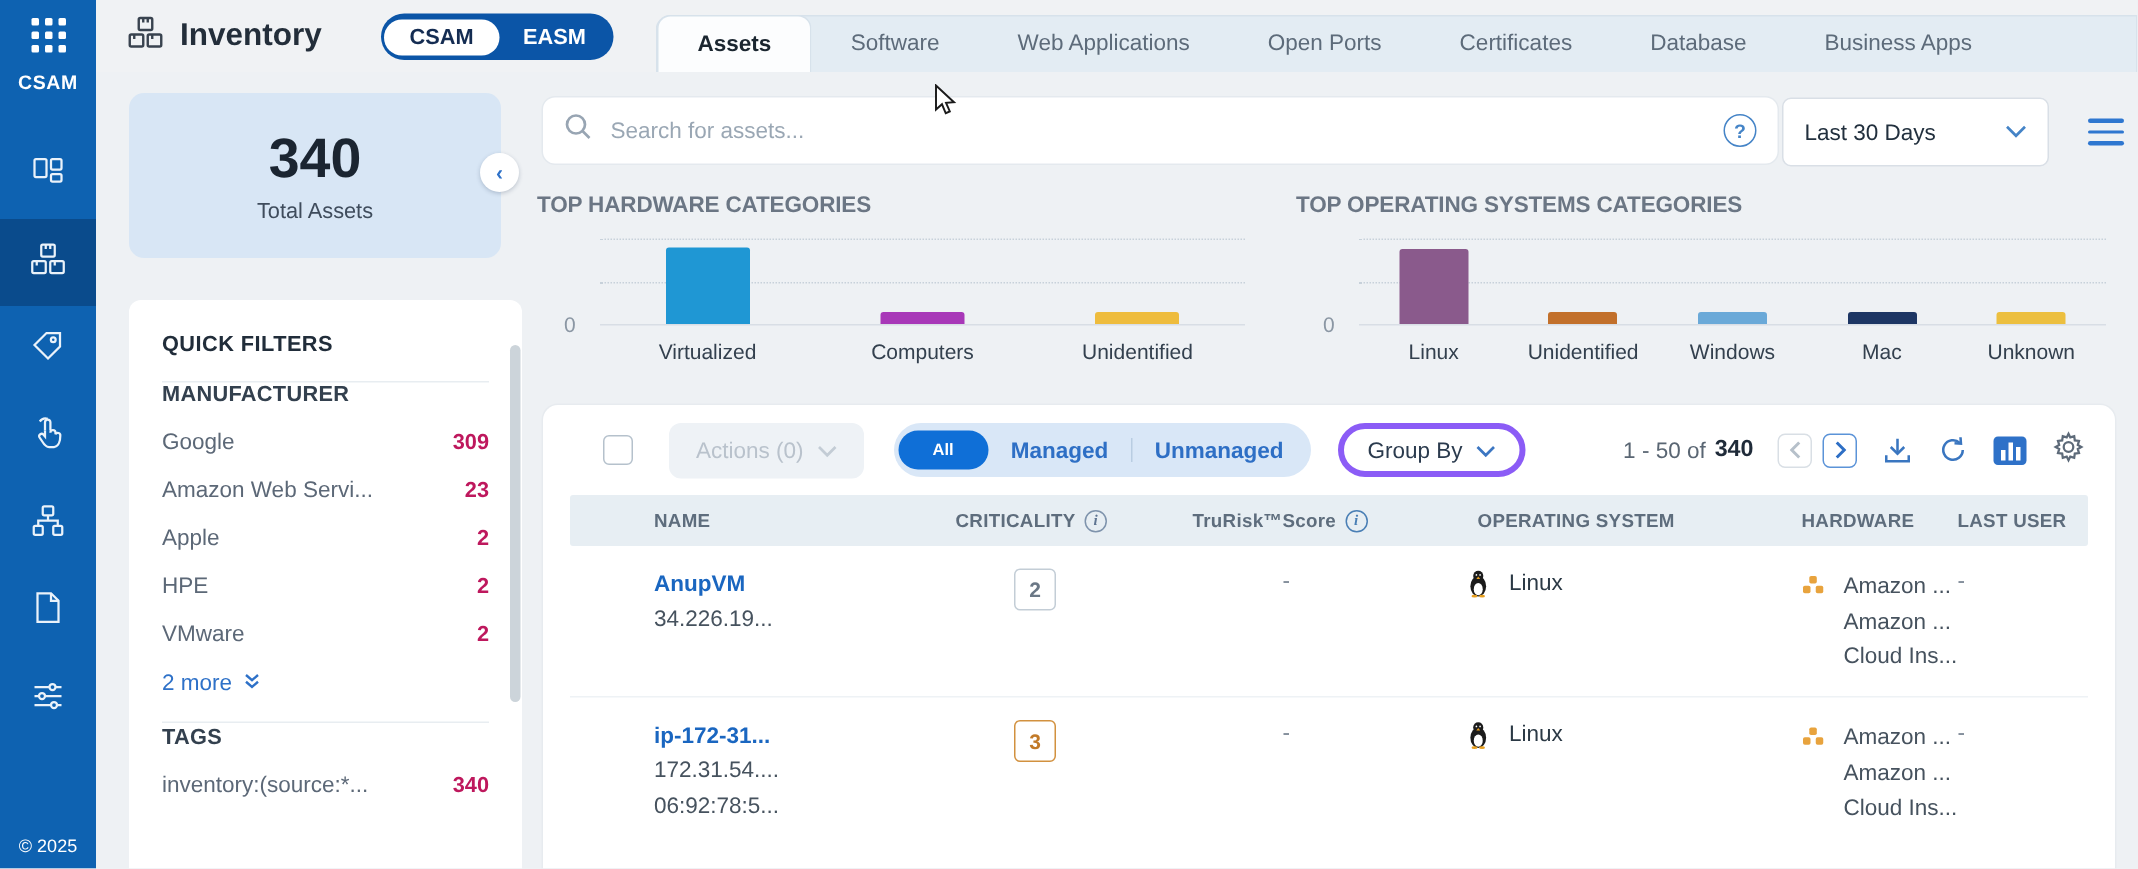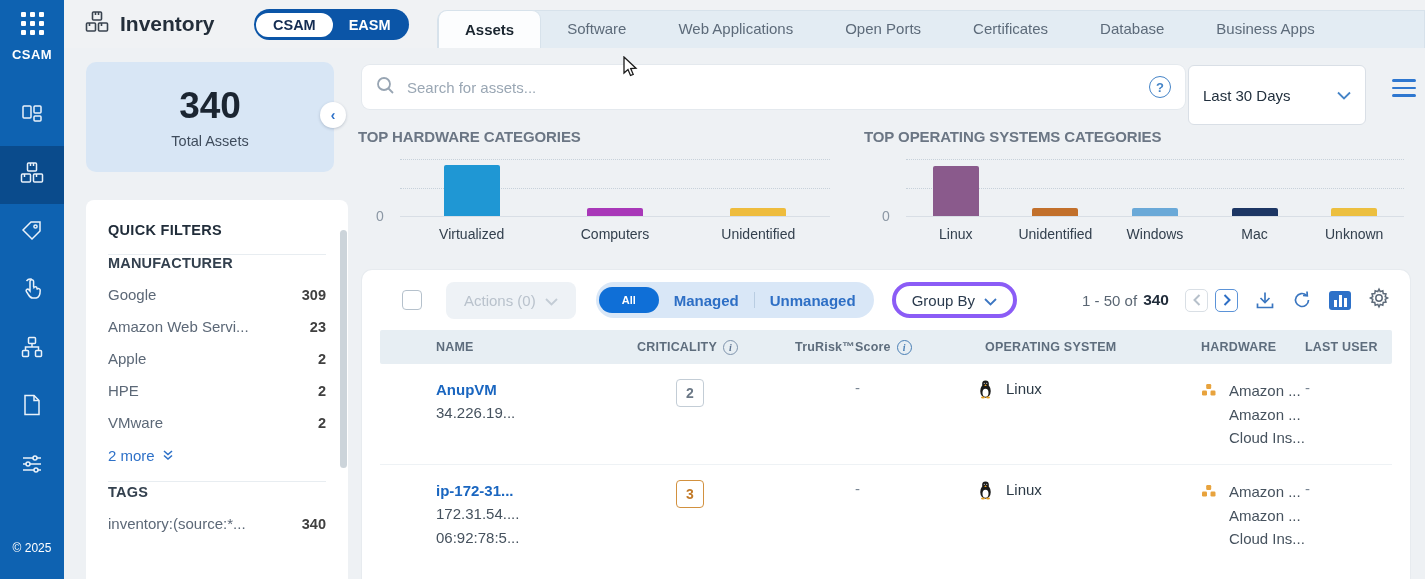--- a/index.html
+++ b/index.html
@@ -14,21 +14,21 @@
   
   .sidebar { position:absolute; left:0; top:0; width:64px; height:100%;
     background:#0e62b1; display:flex; flex-direction:column; align-items:center; z-index:5;}
   .apps-grid { margin-top:12px; display:grid; grid-template-columns:repeat(3,5px); gap:4px; cursor:pointer;}
   .apps-grid span { width:5px; height:5px; background:#fff; border-radius:1px; display:block;}
   .product-label { color:#fff; font-weight:bold; font-size:13px; letter-spacing:.4px; margin-top:12px;}
   .nav { margin-top:26px; width:100%; display:flex; flex-direction:column; }
   .nav-item { width:64px; height:58px; display:flex; align-items:center; justify-content:center; cursor:pointer;}
   .nav-item.active { background:#0a4b8c; }
   .nav-item svg { stroke:#eaf2fa; fill:none; stroke-width:1.5; }
-  .copyright { margin-top:auto; color:#ffffff; font-size:12px; padding-bottom:24px;}
+  .copyright { margin-top:auto; color:#ffffff; font-size:12px; padding-bottom:8px;}
   
   .header { position:absolute; left:64px; top:0; right:0; height:48px; background:#f0f2f4;}
   .hdr-title { position:absolute; left:20px; top:0; height:48px; display:flex; align-items:center; gap:10px;}
   .hdr-title svg { stroke:#39434f; fill:none; stroke-width:1.6;}
   .hdr-title .t { font-size:21px; font-weight:bold; color:#232e3a;}
   .mode-toggle { position:absolute; left:190px; top:9px; height:31px; background:#0b55a7;
     border-radius:17px; display:flex; align-items:center; padding:2px; cursor:pointer;}
   .mode-on { background:#fff; color:#142c52; font-weight:bold; font-size:14.5px;
     border-radius:15px; padding:4px 17px;}
   .mode-off { color:#fff; font-weight:bold; font-size:14.5px; padding:4px 16px;}
@@ -51,37 +51,37 @@
   .filters-panel { position:absolute; left:22px; top:152px; right:4px; bottom:0; background:#fff;
     border-radius:8px 8px 0 0; padding:22px 22px 0 22px; }
   .fp-scrollbar { position:absolute; right:1px; top:30px; width:7px; height:238px;
     background:#ccd4da; border-radius:4px; cursor:pointer;}
   .qf-title { font-size:14.5px; font-weight:bold; color:#212d3a; letter-spacing:.3px;
     padding-bottom:16px; border-bottom:1px solid #e8edf1;}
   .sec-title { font-size:14.5px; font-weight:bold; color:#33404e; letter-spacing:.2px; }
   .filter-row { display:flex; justify-content:space-between; align-items:center;
     margin-top:15px; cursor:pointer;}
   .filter-row .lbl { font-size:15px; color:#5c6877; }
-  .filter-row .cnt { font-size:14.5px; font-weight:bold; color:#404040;}
+  .filter-row .cnt { font-size:14.5px; font-weight:bold; color:#be185d;}
   .more-link { display:flex; align-items:center; gap:7px; color:#2e71c8; font-size:15px;
     margin-top:16px; cursor:pointer;}
   .more-link svg { stroke:#2e71c8; fill:none; stroke-width:1.6;}
   .tags-sec { border-top:1px solid #e8edf1; margin-top:17px; padding-top:2px;}
   
   .main { position:absolute; left:352px; top:48px; right:0; bottom:0;}
   .search-box { position:absolute; left:10px; top:17px; width:823px; height:44px; background:#fff;
     border-radius:8px; display:flex; align-items:center; padding:0 14px; box-shadow:0 0 0 1px #e4e9ee;}
   .search-box svg { stroke:#98a5b3; fill:none; stroke-width:1.8; flex:0 0 auto;}
   .search-box input { border:none; outline:none; font-size:15px; color:#33404e; margin-left:12px;
     flex:1; background:transparent; font-family:"Liberation Sans", sans-serif;}
   .search-box input::placeholder { color:#9aa7b4; }
   .help-icon { width:22px; height:22px; border:1.5px solid #4584c7; border-radius:50%;
     color:#4584c7; font-size:13px; font-weight:bold; display:flex; align-items:center;
     justify-content:center; cursor:pointer; flex:0 0 auto;}
-  .daterange { position:absolute; left:836px; top:17px; width:178px; height:60px; background:#fff;
+  .daterange { position:absolute; left:836px; top:17px; width:178px; height:46px; background:#fff;
     border:1px solid #d9dfe6; border-radius:6px; display:flex; align-items:center;
     justify-content:space-between; padding:14px 14px; cursor:pointer;}
   .daterange .v { font-size:15px; color:#22303e; }
   .daterange svg, .chev svg { stroke:#4584c7; fill:none; stroke-width:1.8;}
   .hamburger { position:absolute; left:1040px; top:31px; width:24px; cursor:pointer;}
   .hamburger div { height:2.5px; background:#2e77d0; border-radius:2px; margin-bottom:5px;}
   
   .chart { position:absolute; top:80px; }
   .chart-title { font-size:15px; font-weight:bold; color:#6b7684; letter-spacing:-.1px;}
   .plot { position:relative; height:58px; margin:14px 0 0 42px; border-bottom:1px solid #d8dee5;}

